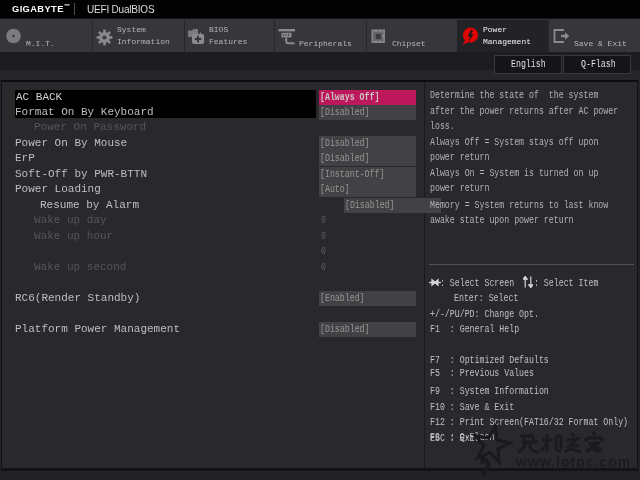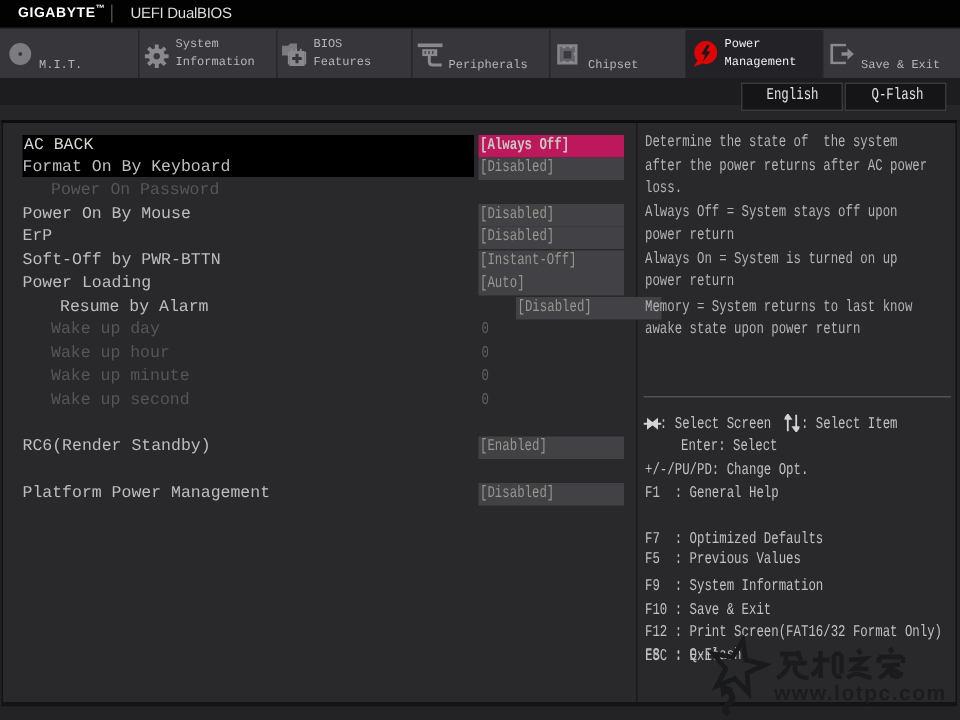--- a/index.html
+++ b/index.html
@@ -166,21 +166,20 @@
   </div>
 <div class="row" style="left:0;top:213px;width:424px;">
     <span class="lbl2">Wake up day</span>
     <span class="v0"><span class="n">0</span></span>
   </div>
 <div class="row" style="left:0;top:228.5px;width:424px;">
     <span class="lbl2">Wake up hour</span>
     <span class="v0"><span class="n">0</span></span>
   </div>
 <div class="row" style="left:0;top:244px;width:424px;">
-    <span class="lbl2">Wake up minute</span>
     <span class="v0"><span class="n">0</span></span>
   </div>
 <div class="row" style="left:0;top:259.5px;width:424px;padding-left:48px;">
     <span class="lbl2">Wake up second</span>
     <span class="v0"><span class="n">0</span></span>
   </div>
 <div class="row" style="left:0;top:290.5px;width:424px;">
     <span class="lbl">RC6(Render Standby)</span>
     <span class="vbox"><span class="n">[Enabled]</span></span>
   </div>

